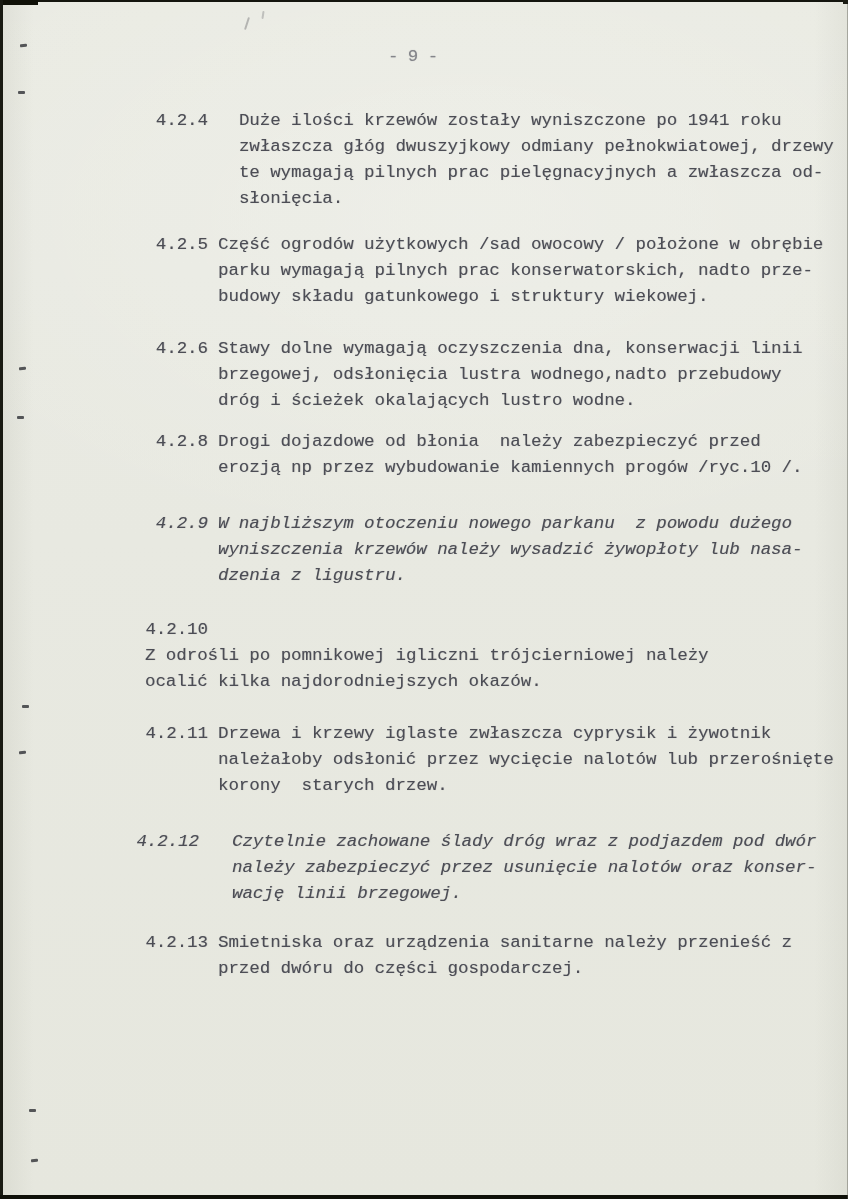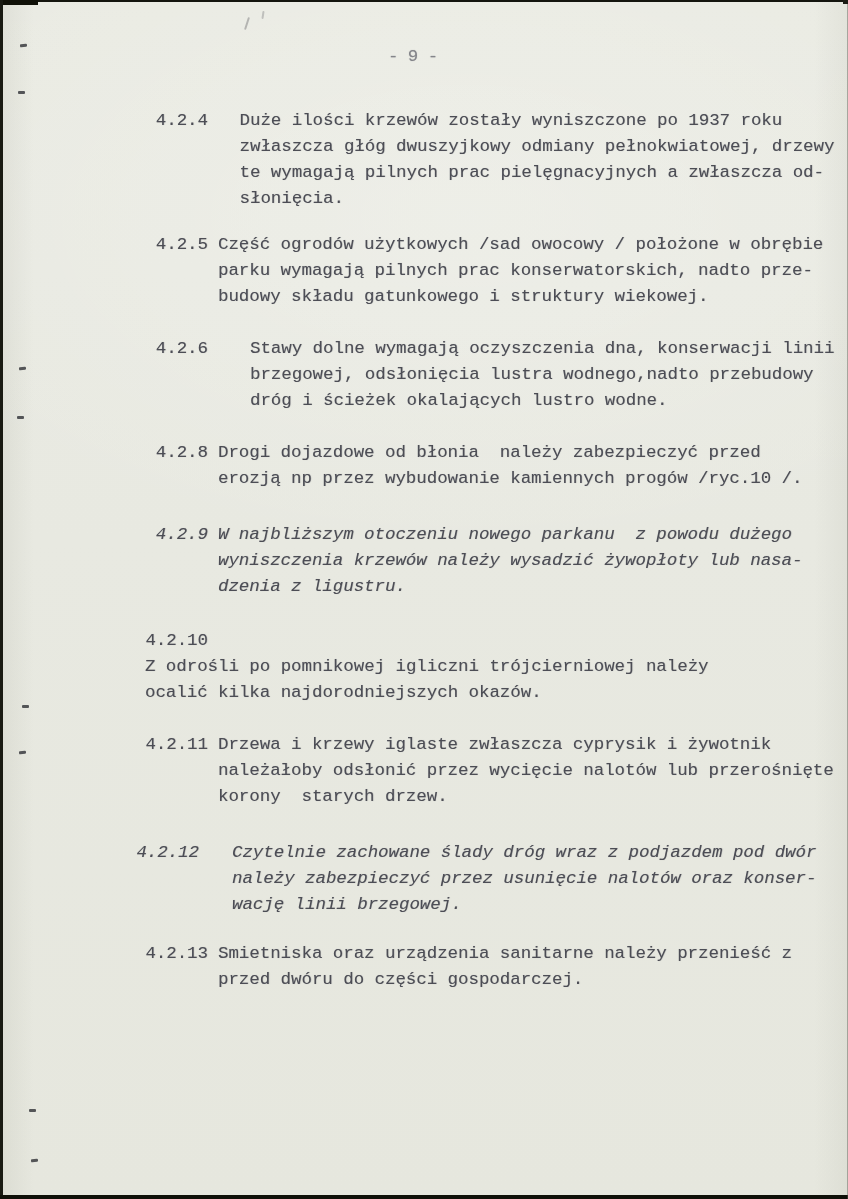--- a/index.html
+++ b/index.html
@@ -27,21 +27,21 @@
     position:absolute;left:388px;top:44px;
     font-size:17.4px;line-height:26px;color:#84858a;
     letter-spacing:-0.5px;white-space:pre;
     text-shadow:0 0 1px rgba(110,112,118,0.45);
   }
 
   .content{position:absolute;left:135px;top:108px;}
   .item{display:flex;align-items:flex-start;}
   .item:nth-of-type(1){margin-bottom:20px;justify-content:space-between;}
   .item:nth-of-type(2){margin-bottom:26px;}
-  .item:nth-of-type(3){margin-bottom:26px;gap:32px;}
+  .item:nth-of-type(3){margin-bottom:15px;}
   .item:nth-of-type(4){margin-bottom:30px;}
   .item:nth-of-type(5){margin-bottom:28px;font-style:italic;}
   .item:nth-of-type(6){margin-bottom:26px;flex-direction:column;}
   .item:nth-of-type(7){margin-bottom:30px;}
   .item:nth-of-type(8){margin-bottom:23px;font-style:italic;}
   .item:nth-of-type(9){margin-bottom:23px;}
   .num,.body{
     font-size:17.4px;line-height:26px;color:#4c4d55;white-space:pre;
     text-shadow:0.4px 0.4px 0.7px rgba(58,60,70,0.38);
   }
@@ -63,21 +63,21 @@
 <div>
   <div class="paper-shade"></div>
 
   <div class="page-number">- 9 -</div>
   <div class="stray1"></div>
   <div class="stray2"></div>
 
   <div class="content">
     <div class="item">
       <div class="num">4.2.4</div>
-      <div class="body">Duże ilości krzewów zostały wyniszczone po 1937 roku
+      <div class="body">Duże ilości krzewów zostały wyniszczone po 1941 roku
 zwłaszcza głóg dwuszyjkowy odmiany pełnokwiatowej, drzewy
 te wymagają pilnych prac pielęgnacyjnych a zwłaszcza od-
 słonięcia.</div>
     </div>
     <div class="item">
       <div class="num">4.2.5</div>
       <div class="body">Część ogrodów użytkowych /sad owocowy / położone w obrębie
 parku wymagają pilnych prac konserwatorskich, nadto prze-
 budowy składu gatunkowego i struktury wiekowej.</div>
     </div>

